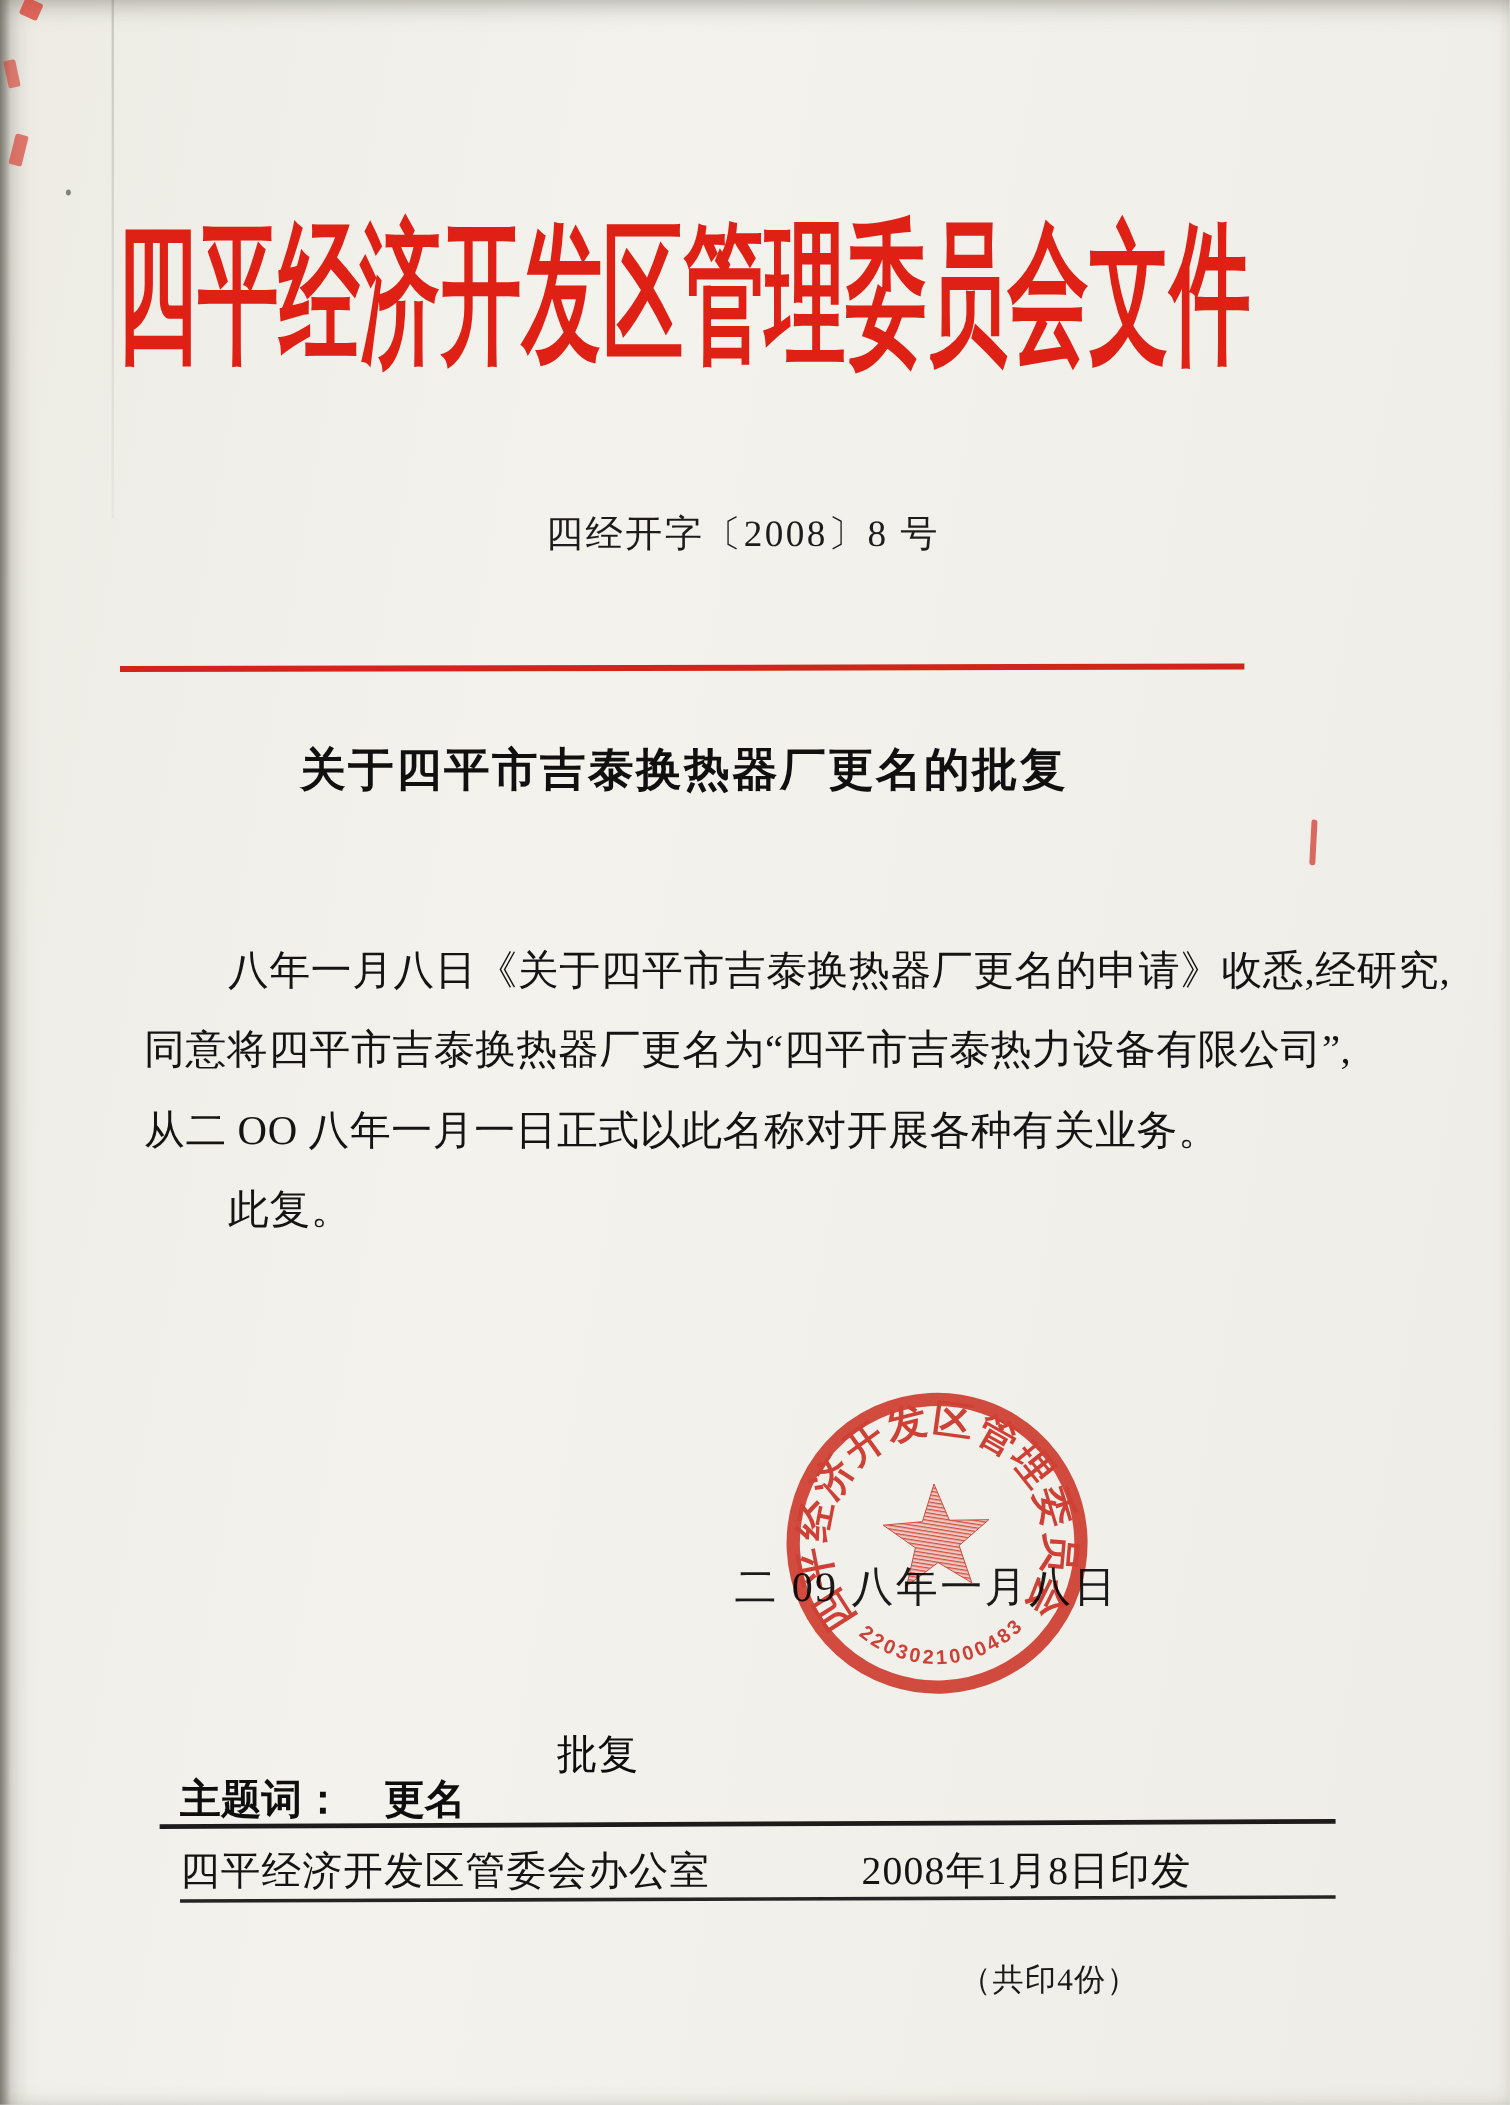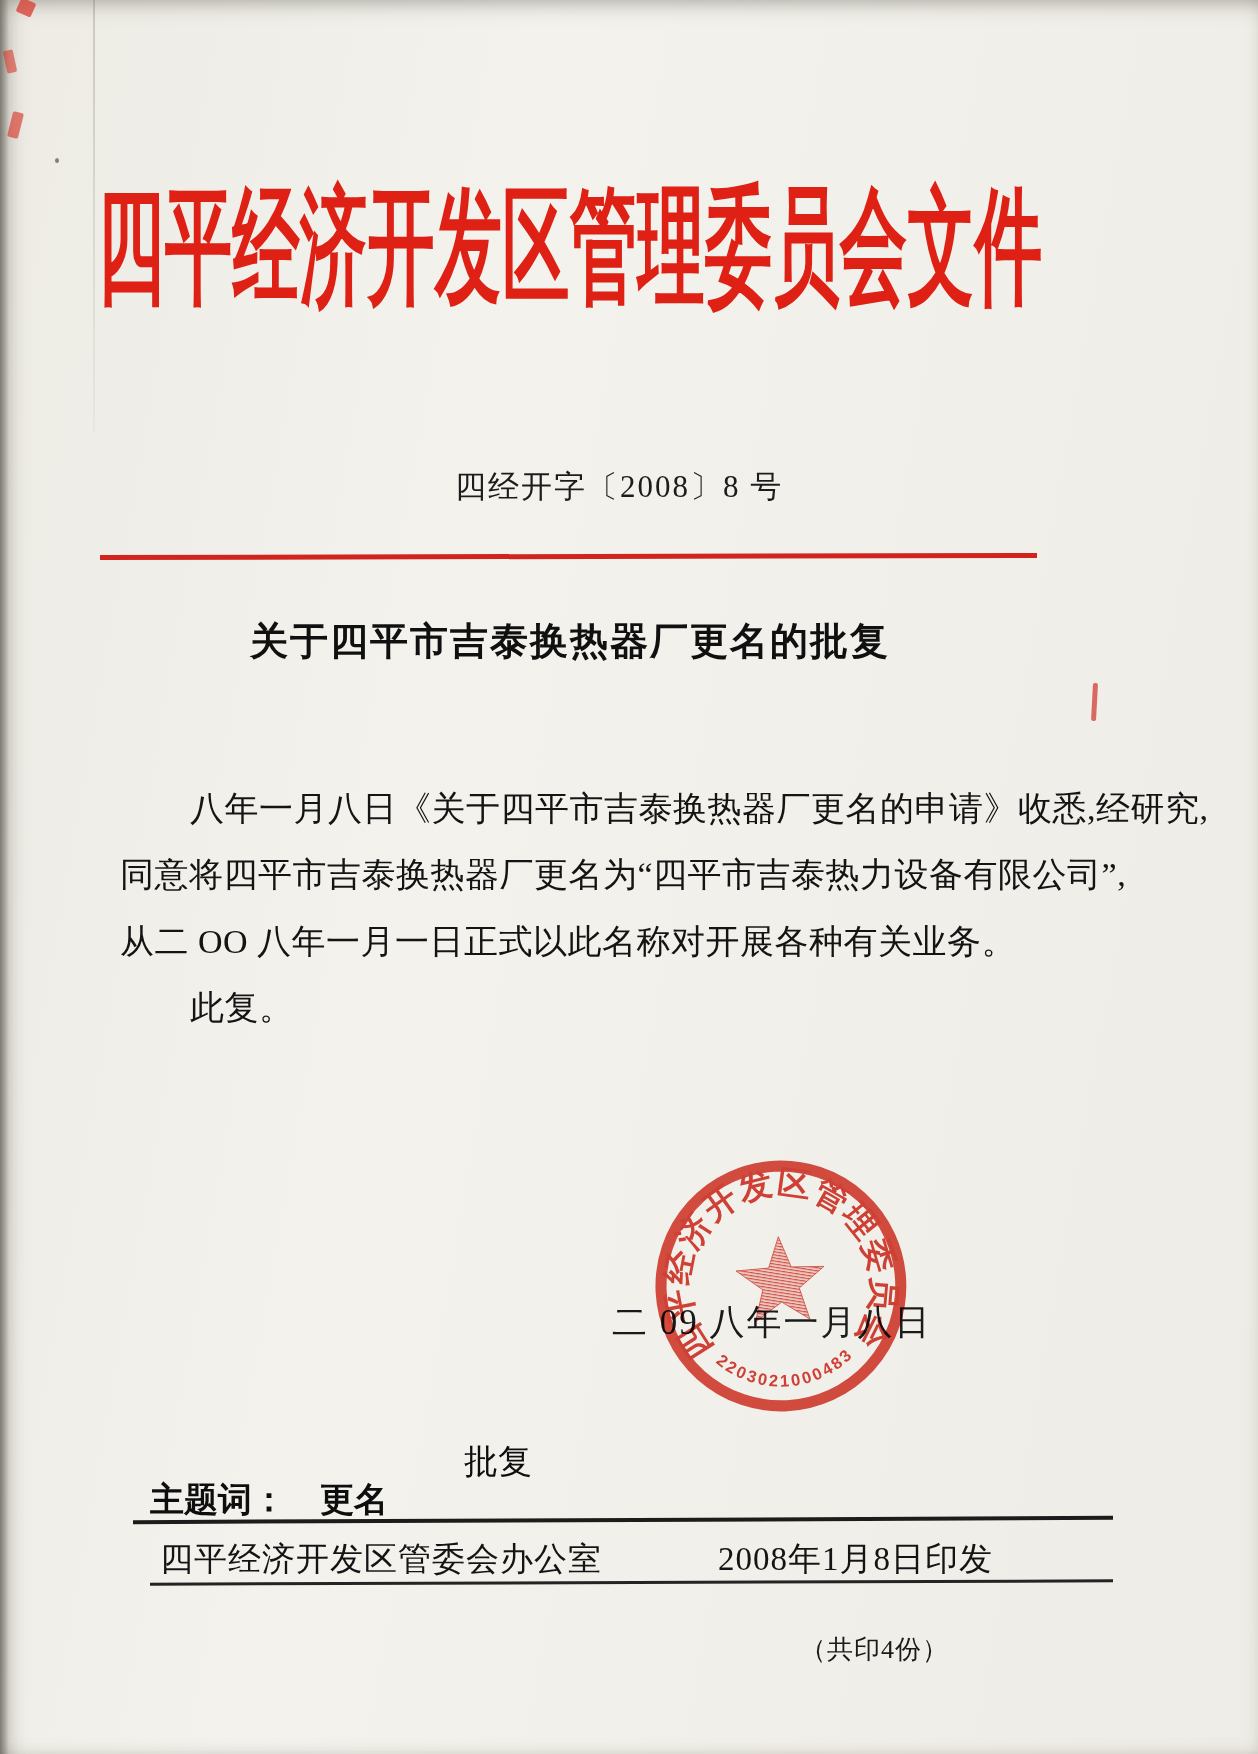--- a/index.html
+++ b/index.html
@@ -31,21 +31,21 @@
   .masthead{
     position:absolute;left:95px;top:184px;width:950px;
     text-align:center;white-space:nowrap;
     font-size:67px;line-height:1;font-weight:bold;
     color:#de2114;letter-spacing:0.5px;
     transform:scaleY(1.9);transform-origin:top center;
     font-family:"Liberation Serif","DejaVu Serif",serif;
   }
   .doc-number{
     position:absolute;left:0;top:424px;width:1238px;text-align:center;
-    font-size:31px;letter-spacing:2px;color:#1c1c1c;margin-top:42px;
+    font-size:31px;letter-spacing:2px;color:#1c1c1c;
   }
   .red-rule{
     position:absolute;left:100px;top:554px;width:937px;height:5px;
     background:#d0241c;transform:rotate(-.12deg);
   }
   .doc-title{
     position:absolute;left:60px;top:616px;width:1020px;text-align:center;
     font-size:38px;font-weight:bold;letter-spacing:2px;color:#101010;
     font-family:"Liberation Sans","DejaVu Sans",sans-serif;
   }
@@ -73,21 +73,21 @@
   .kw-0{position:absolute;left:320px;top:1477px;font-size:34px;font-weight:bold;
     font-family:"Liberation Sans","DejaVu Sans",sans-serif;color:#0e0e0e;}
   .kw-1{position:absolute;left:464px;top:1439px;font-size:34px;font-weight:normal;
     font-family:"Liberation Sans","DejaVu Sans",sans-serif;color:#0e0e0e;}
 
   .black-rule-1{position:absolute;left:133px;top:1518px;width:980px;height:4px;
     background:#1c1c1c;transform:rotate(-.25deg);}
   .black-rule-2{position:absolute;left:150px;top:1581px;width:963px;height:2.5px;
     background:#242424;transform:rotate(-.2deg);}
 
-  .footer-issuer{position:absolute;left:160px;top:1537px;font-size:33px;color:#141414;letter-spacing:1px;}
+  .footer-issuer{position:absolute;left:150px;top:1537px;font-size:33px;color:#141414;letter-spacing:1px;}
   .footer-printdate{position:absolute;left:718px;top:1537px;font-size:33px;color:#141414;letter-spacing:1px;}
   .footer-copies{position:absolute;left:800px;top:1592px;font-size:26px;color:#1a1a1a;letter-spacing:1px;margin-top:40px;}
 </style>
 </head>
 <body>
 
 <div class="page">
 
   <div class="edge-strip"></div>
   <div class="crease"></div>

